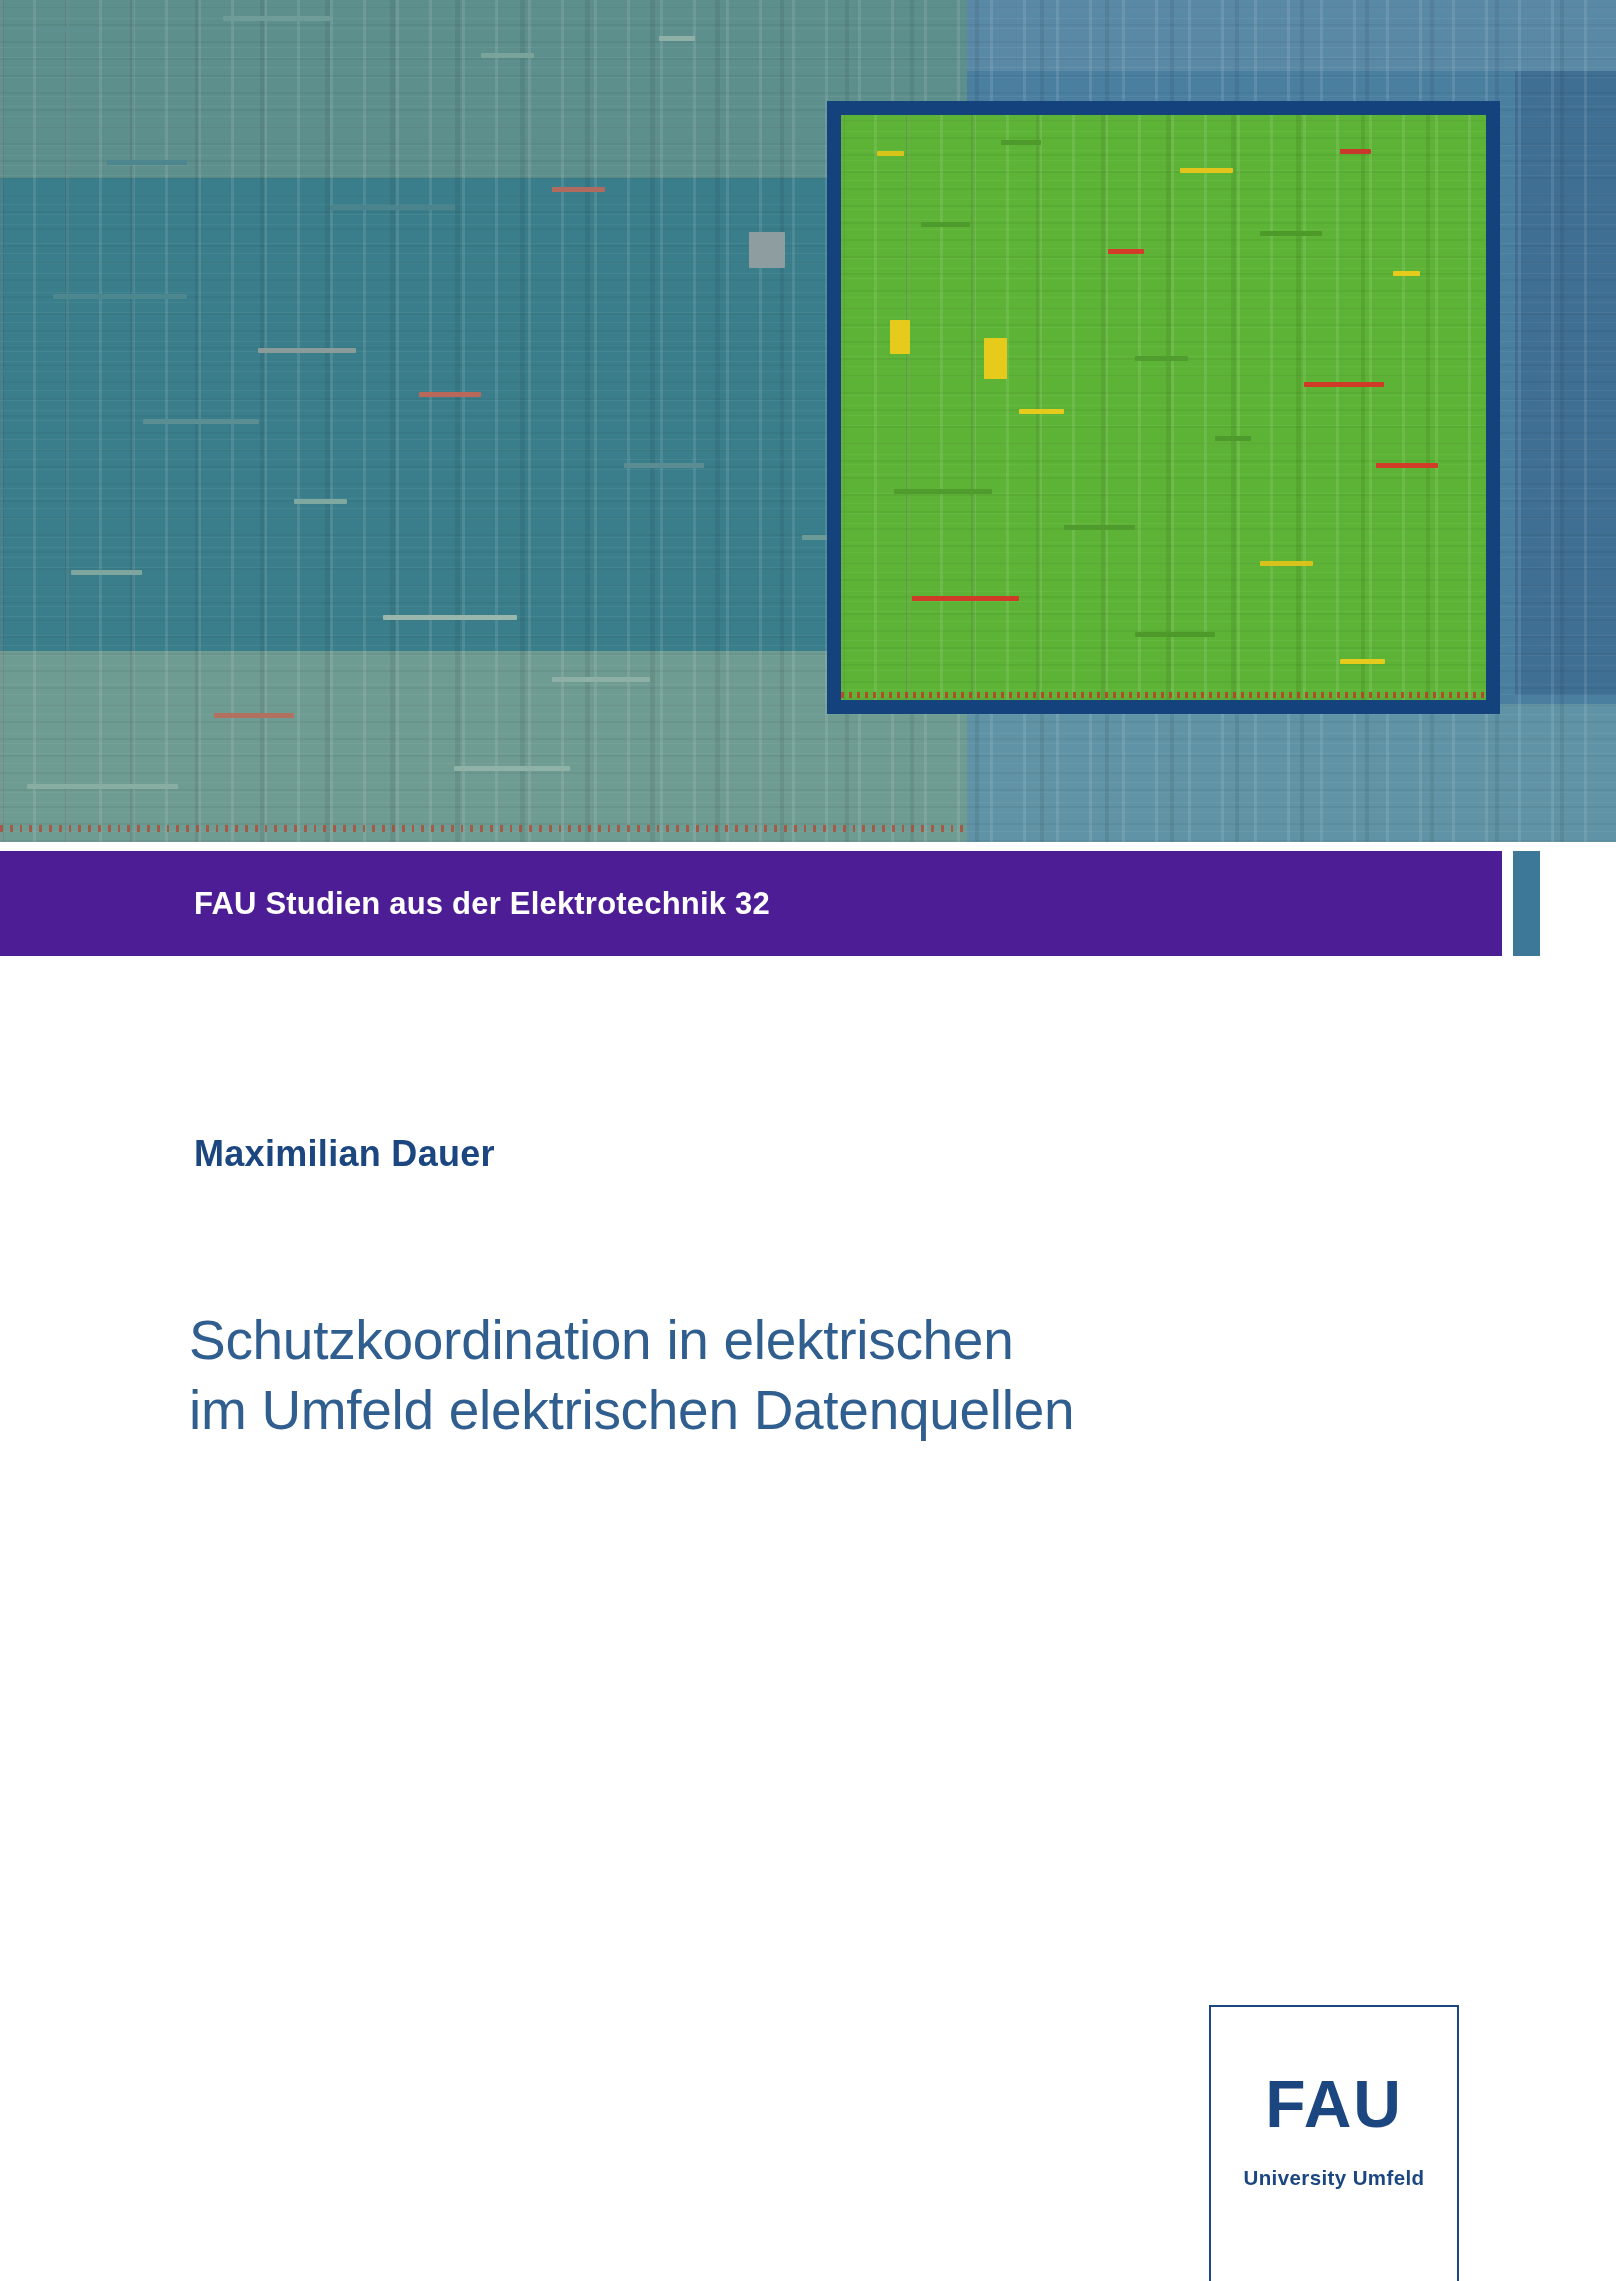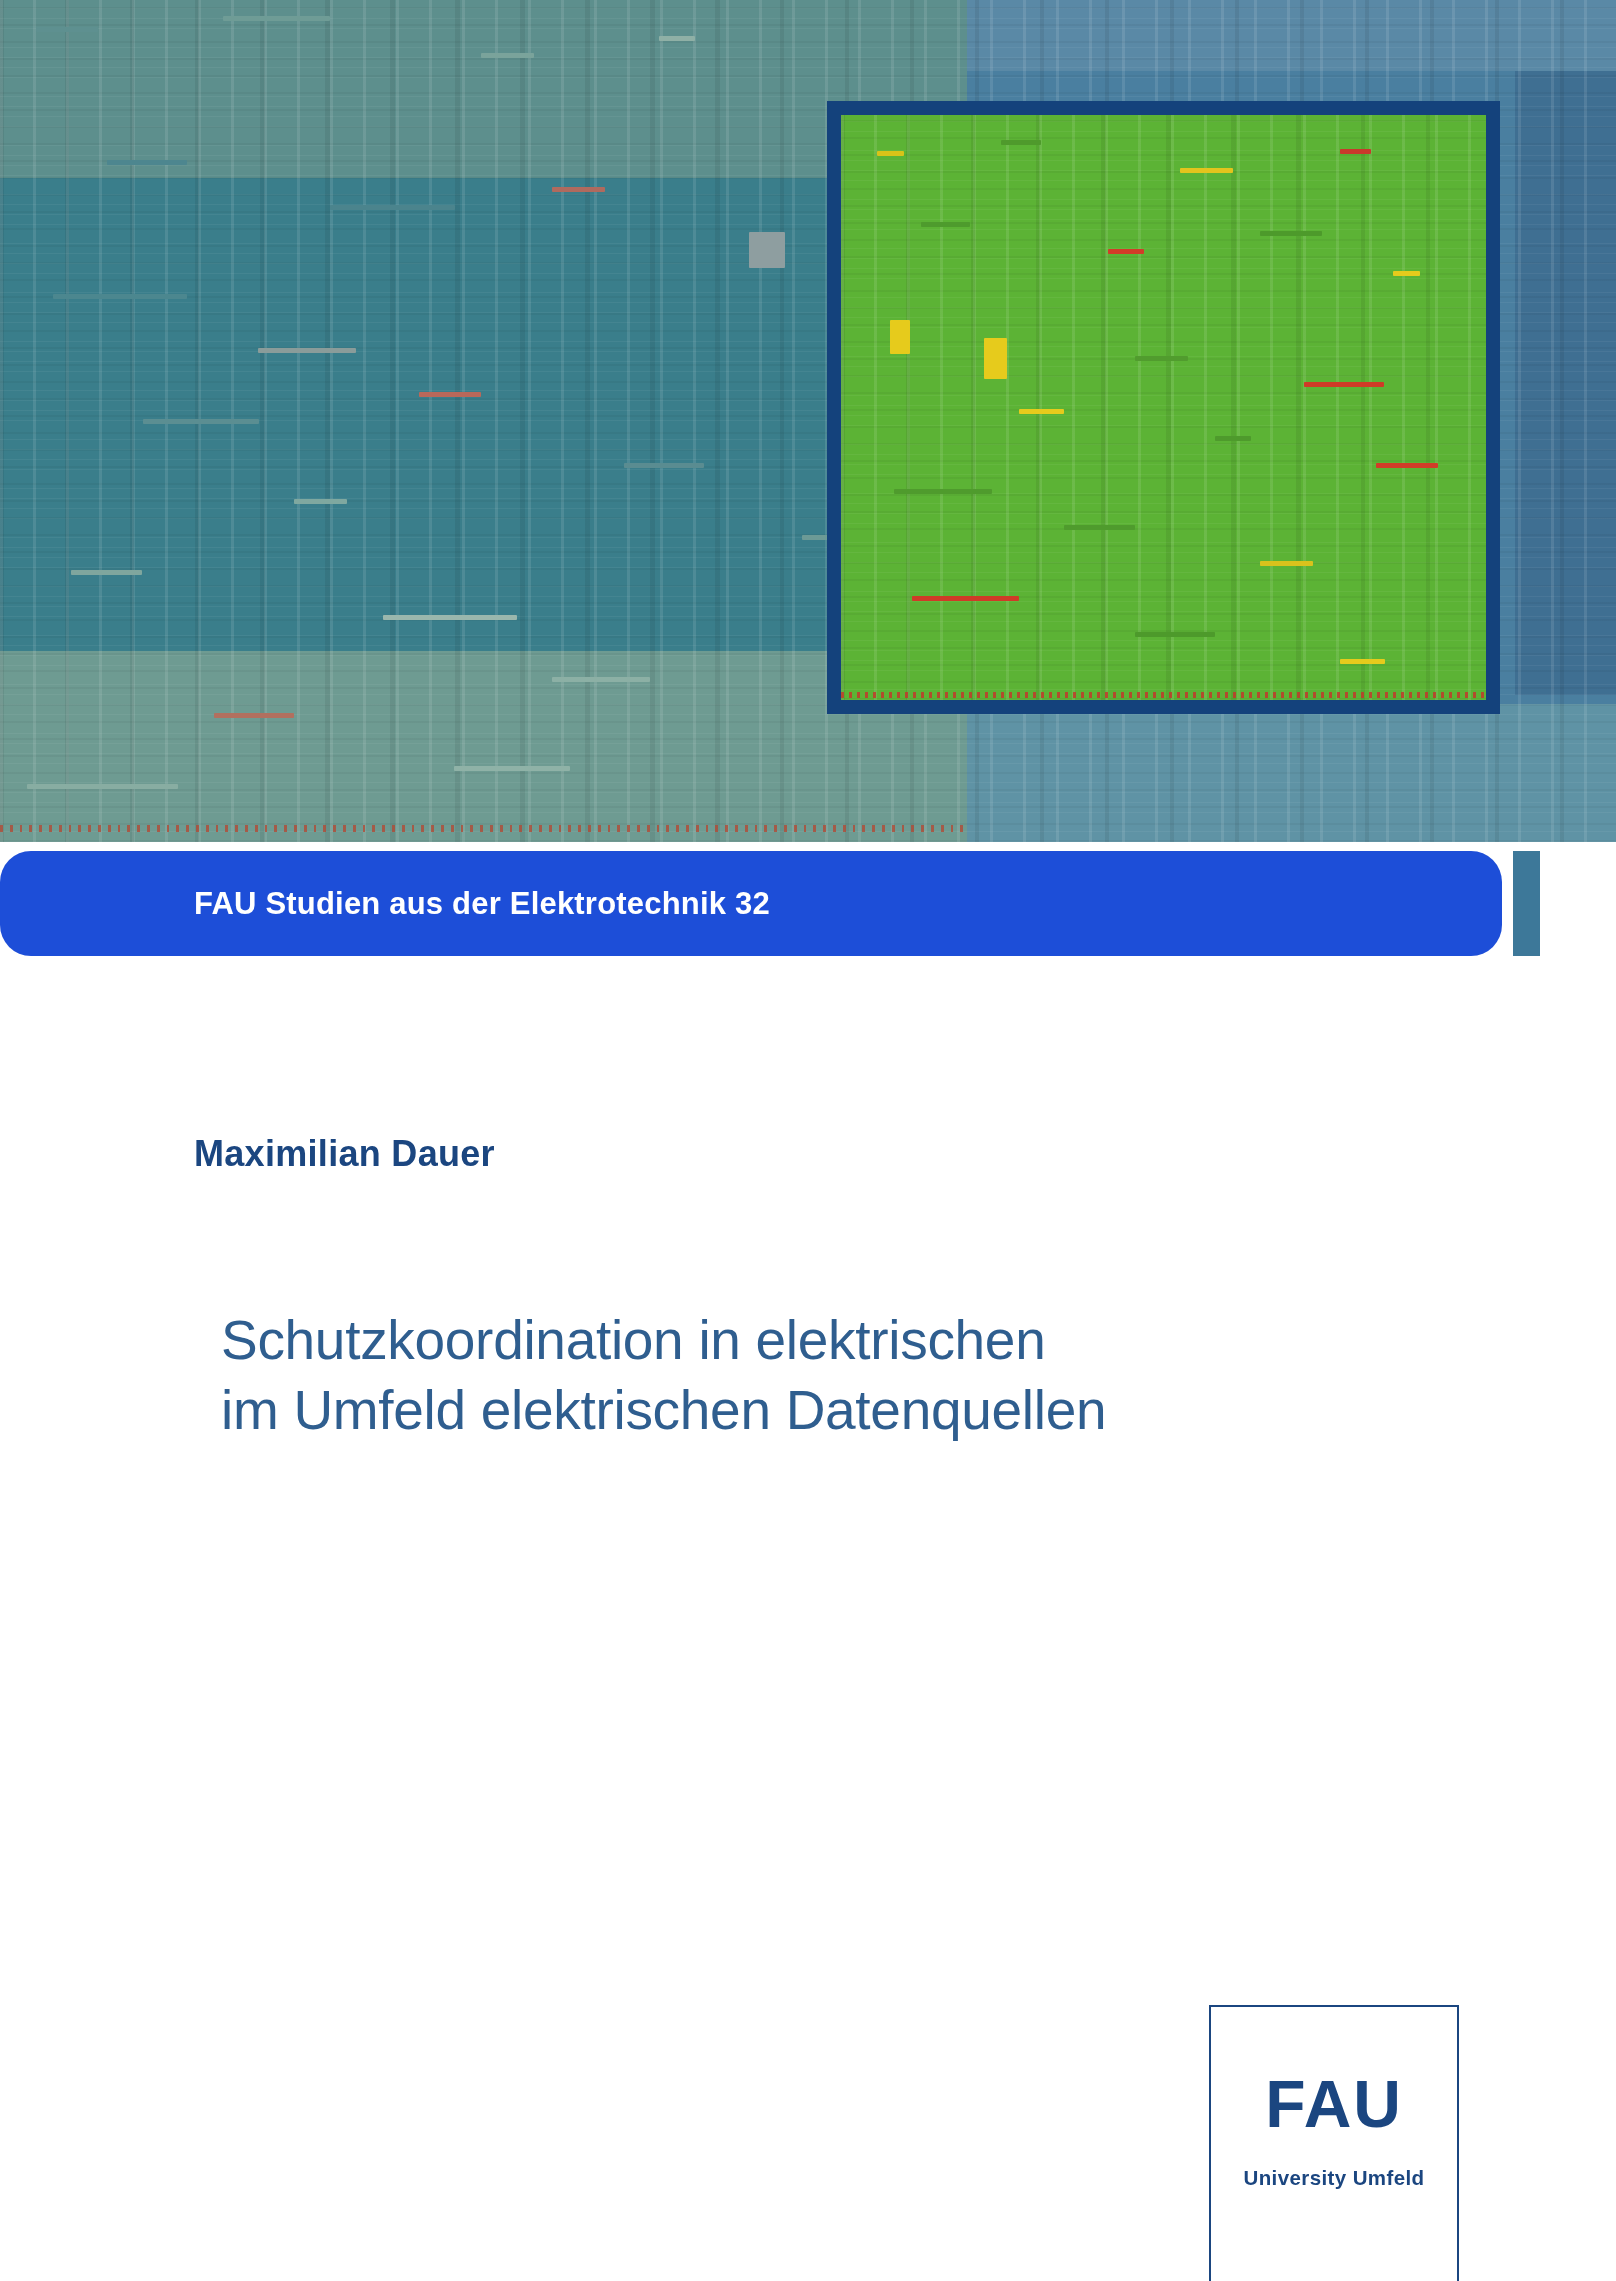--- a/index.html
+++ b/index.html
@@ -119,22 +119,21 @@
     opacity: 0.75;
   }
 
   
   .series-bar {
     position: absolute;
     left: 0;
     top: 851px;
     width: 1502px;
     height: 105px;
-    background: #1d4ed8;
-    border-radius: 31px;
+    background: #4c1d95;
   }
   .series-bar-accent {
     position: absolute;
     left: 1513px;
     top: 851px;
     width: 27px;
     height: 105px;
     background: #3d7899;
   }
   .series-text {
@@ -162,21 +161,20 @@
   .title {
     position: absolute;
     left: 189px;
     top: 1305px;
     width: 1265px;
     color: #2f5e8f;
     font-size: 55px;
     font-weight: normal;
     line-height: 1.28;
     letter-spacing: -0.3px;
-    margin-left: 32px;
   }
   .title-line {
     display: block;
     white-space: nowrap;
   }
 
   
   .logo-box {
     position: absolute;
     left: 1209px;

